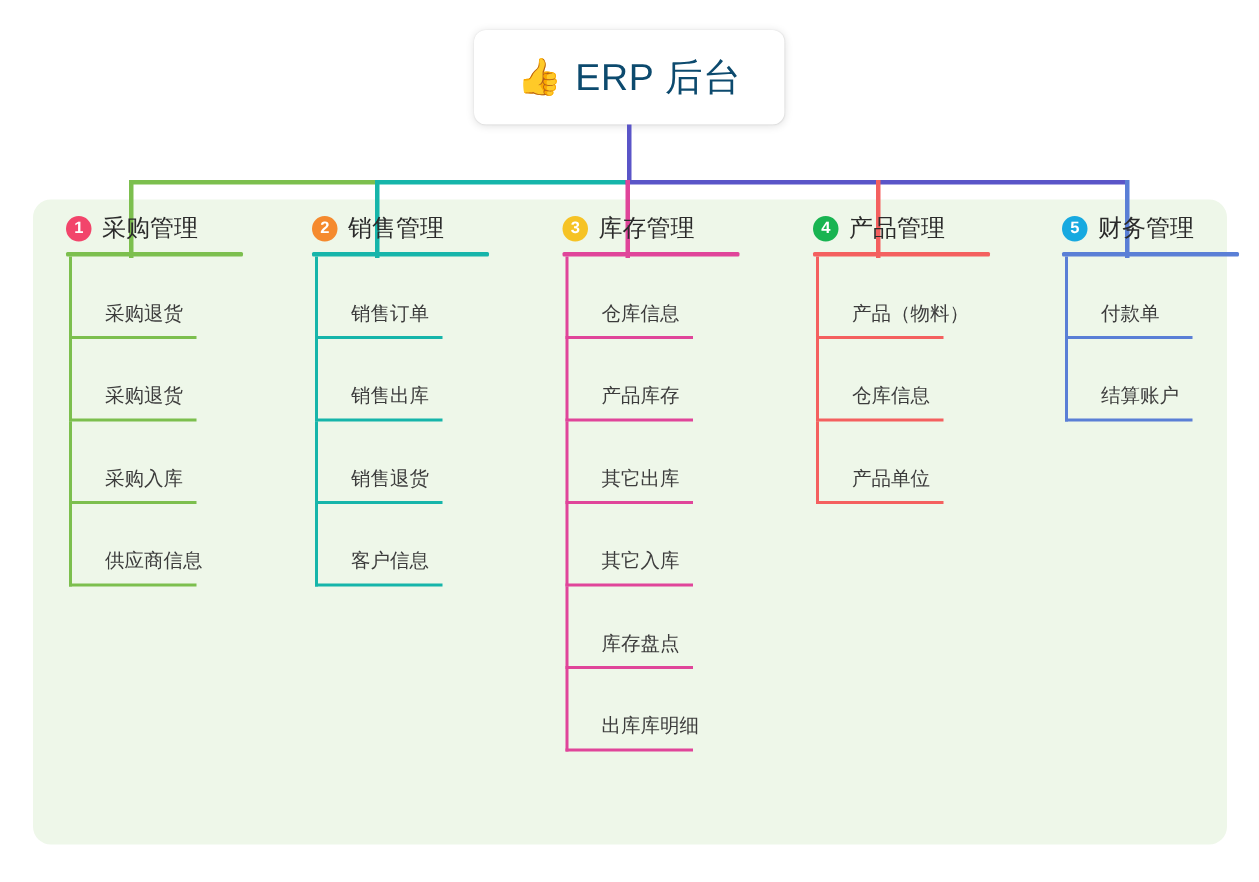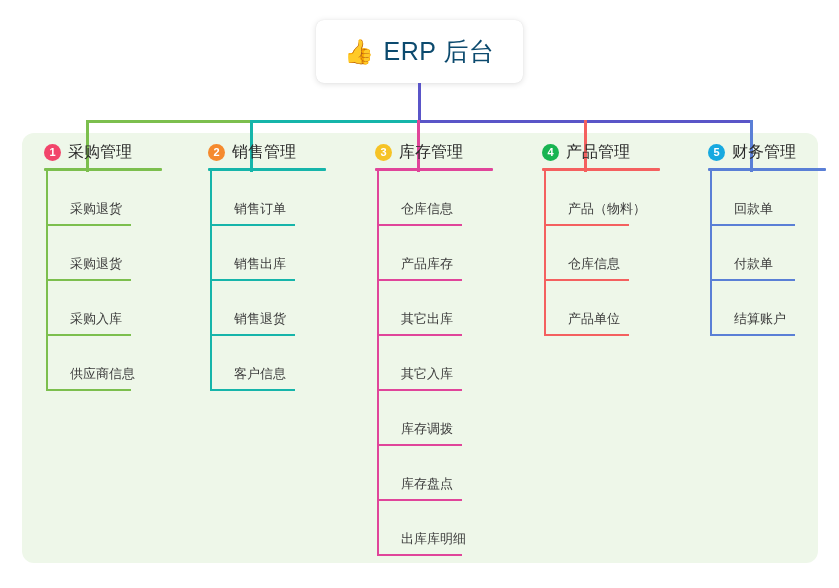--- a/index.html
+++ b/index.html
@@ -245,25 +245,20 @@
           <div class="leaf-label">其它出库</div>
           <div class="leaf-rule" style="background: rgb(224, 69, 154);"></div>
         </div>
         <div class="leaf">
           <div class="leaf-stem" style="background: rgb(224, 69, 154);"></div>
           <div class="leaf-label">其它入库</div>
           <div class="leaf-rule" style="background: rgb(224, 69, 154);"></div>
         </div>
         <div class="leaf">
           <div class="leaf-stem" style="background: rgb(224, 69, 154);"></div>
-          <div class="leaf-label">库存调拨</div>
-          <div class="leaf-rule" style="background: rgb(224, 69, 154);"></div>
-        </div>
-        <div class="leaf">
-          <div class="leaf-stem" style="background: rgb(224, 69, 154);"></div>
           <div class="leaf-label">库存盘点</div>
           <div class="leaf-rule" style="background: rgb(224, 69, 154);"></div>
         </div>
         <div class="leaf">
           <div class="leaf-stem" style="background: rgb(224, 69, 154);"></div>
           <div class="leaf-label">出库库明细</div>
           <div class="leaf-rule" style="background: rgb(224, 69, 154);"></div>
         </div>
       </div>
     </div>
@@ -293,25 +288,20 @@
     </div>
   <div class="col" id="col-4" style="left:690px;">
       <div class="col-head">
         <span class="badge" style="background: rgb(23, 169, 224);">5</span>
         <span class="head-label">财务管理</span>
         <div class="head-rule" style="background: rgb(90, 127, 214);"></div>
       </div>
       <div class="leaves">
         <div class="leaf">
           <div class="leaf-stem" style="background: rgb(90, 127, 214);"></div>
-          <div class="leaf-label">回款单</div>
-          <div class="leaf-rule" style="background: rgb(90, 127, 214);"></div>
-        </div>
-        <div class="leaf">
-          <div class="leaf-stem" style="background: rgb(90, 127, 214);"></div>
           <div class="leaf-label">付款单</div>
           <div class="leaf-rule" style="background: rgb(90, 127, 214);"></div>
         </div>
         <div class="leaf">
           <div class="leaf-stem" style="background: rgb(90, 127, 214);"></div>
           <div class="leaf-label">结算账户</div>
           <div class="leaf-rule" style="background: rgb(90, 127, 214);"></div>
         </div>
       </div>
     </div>

